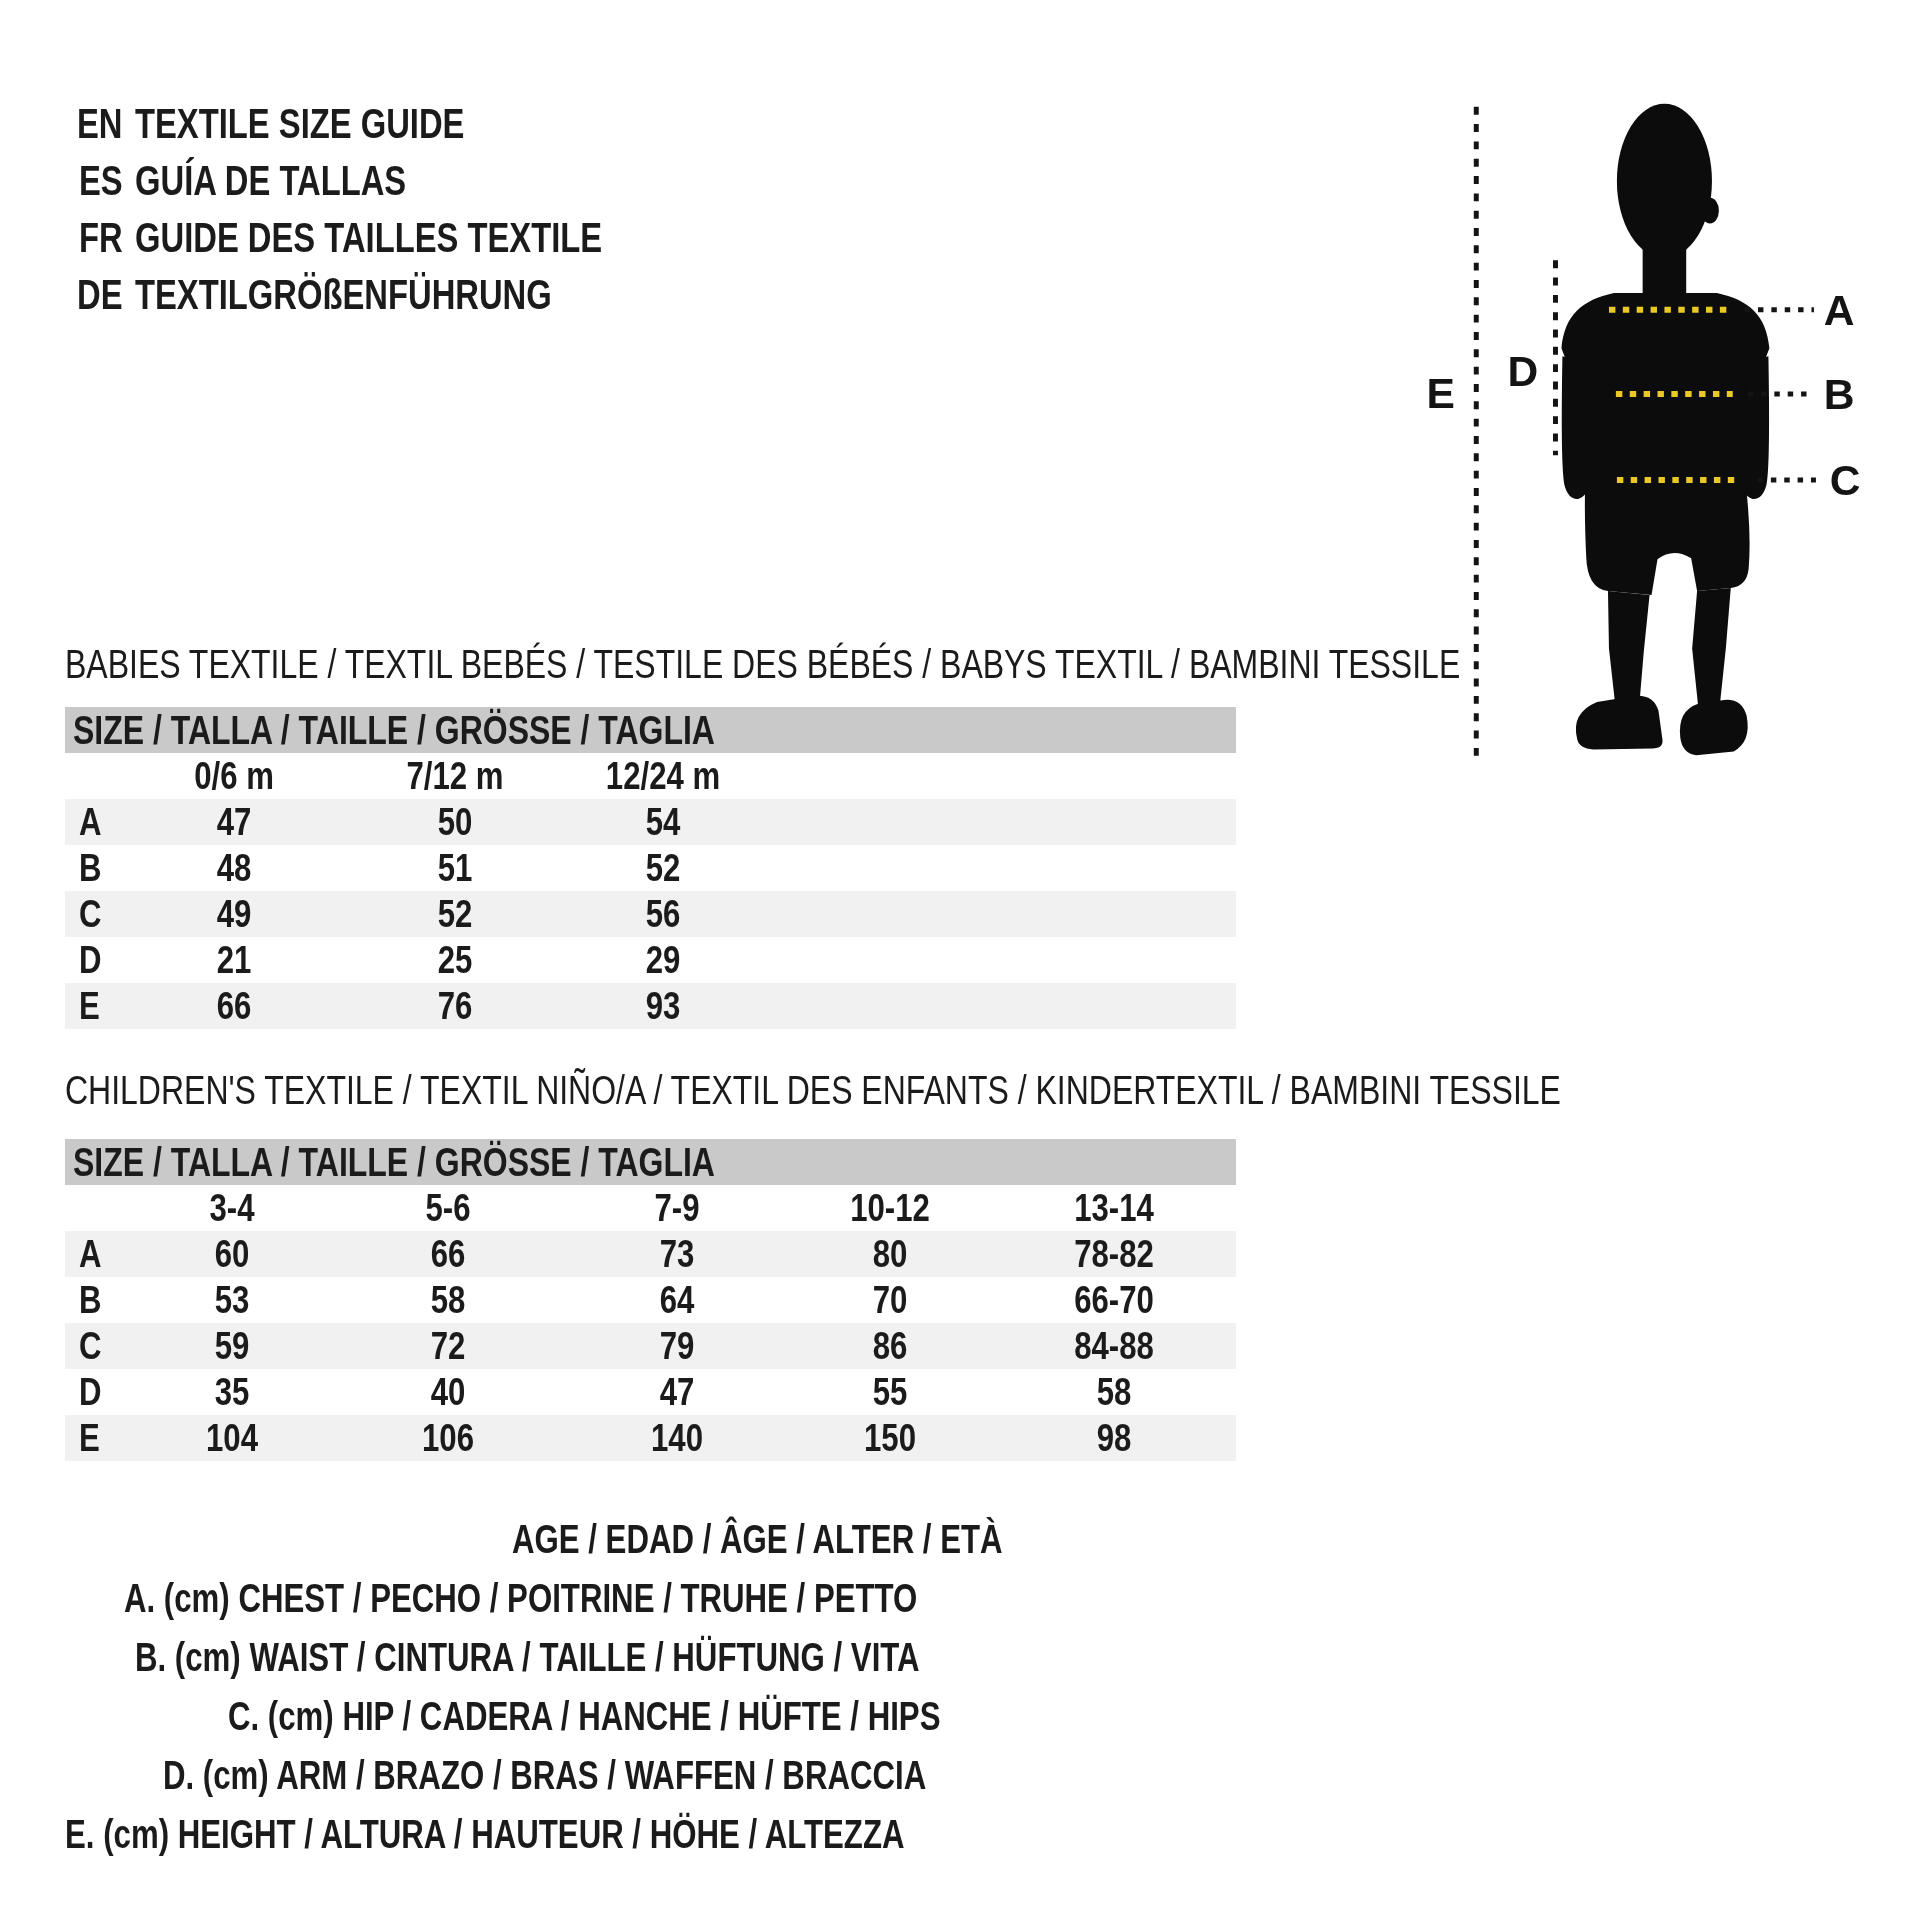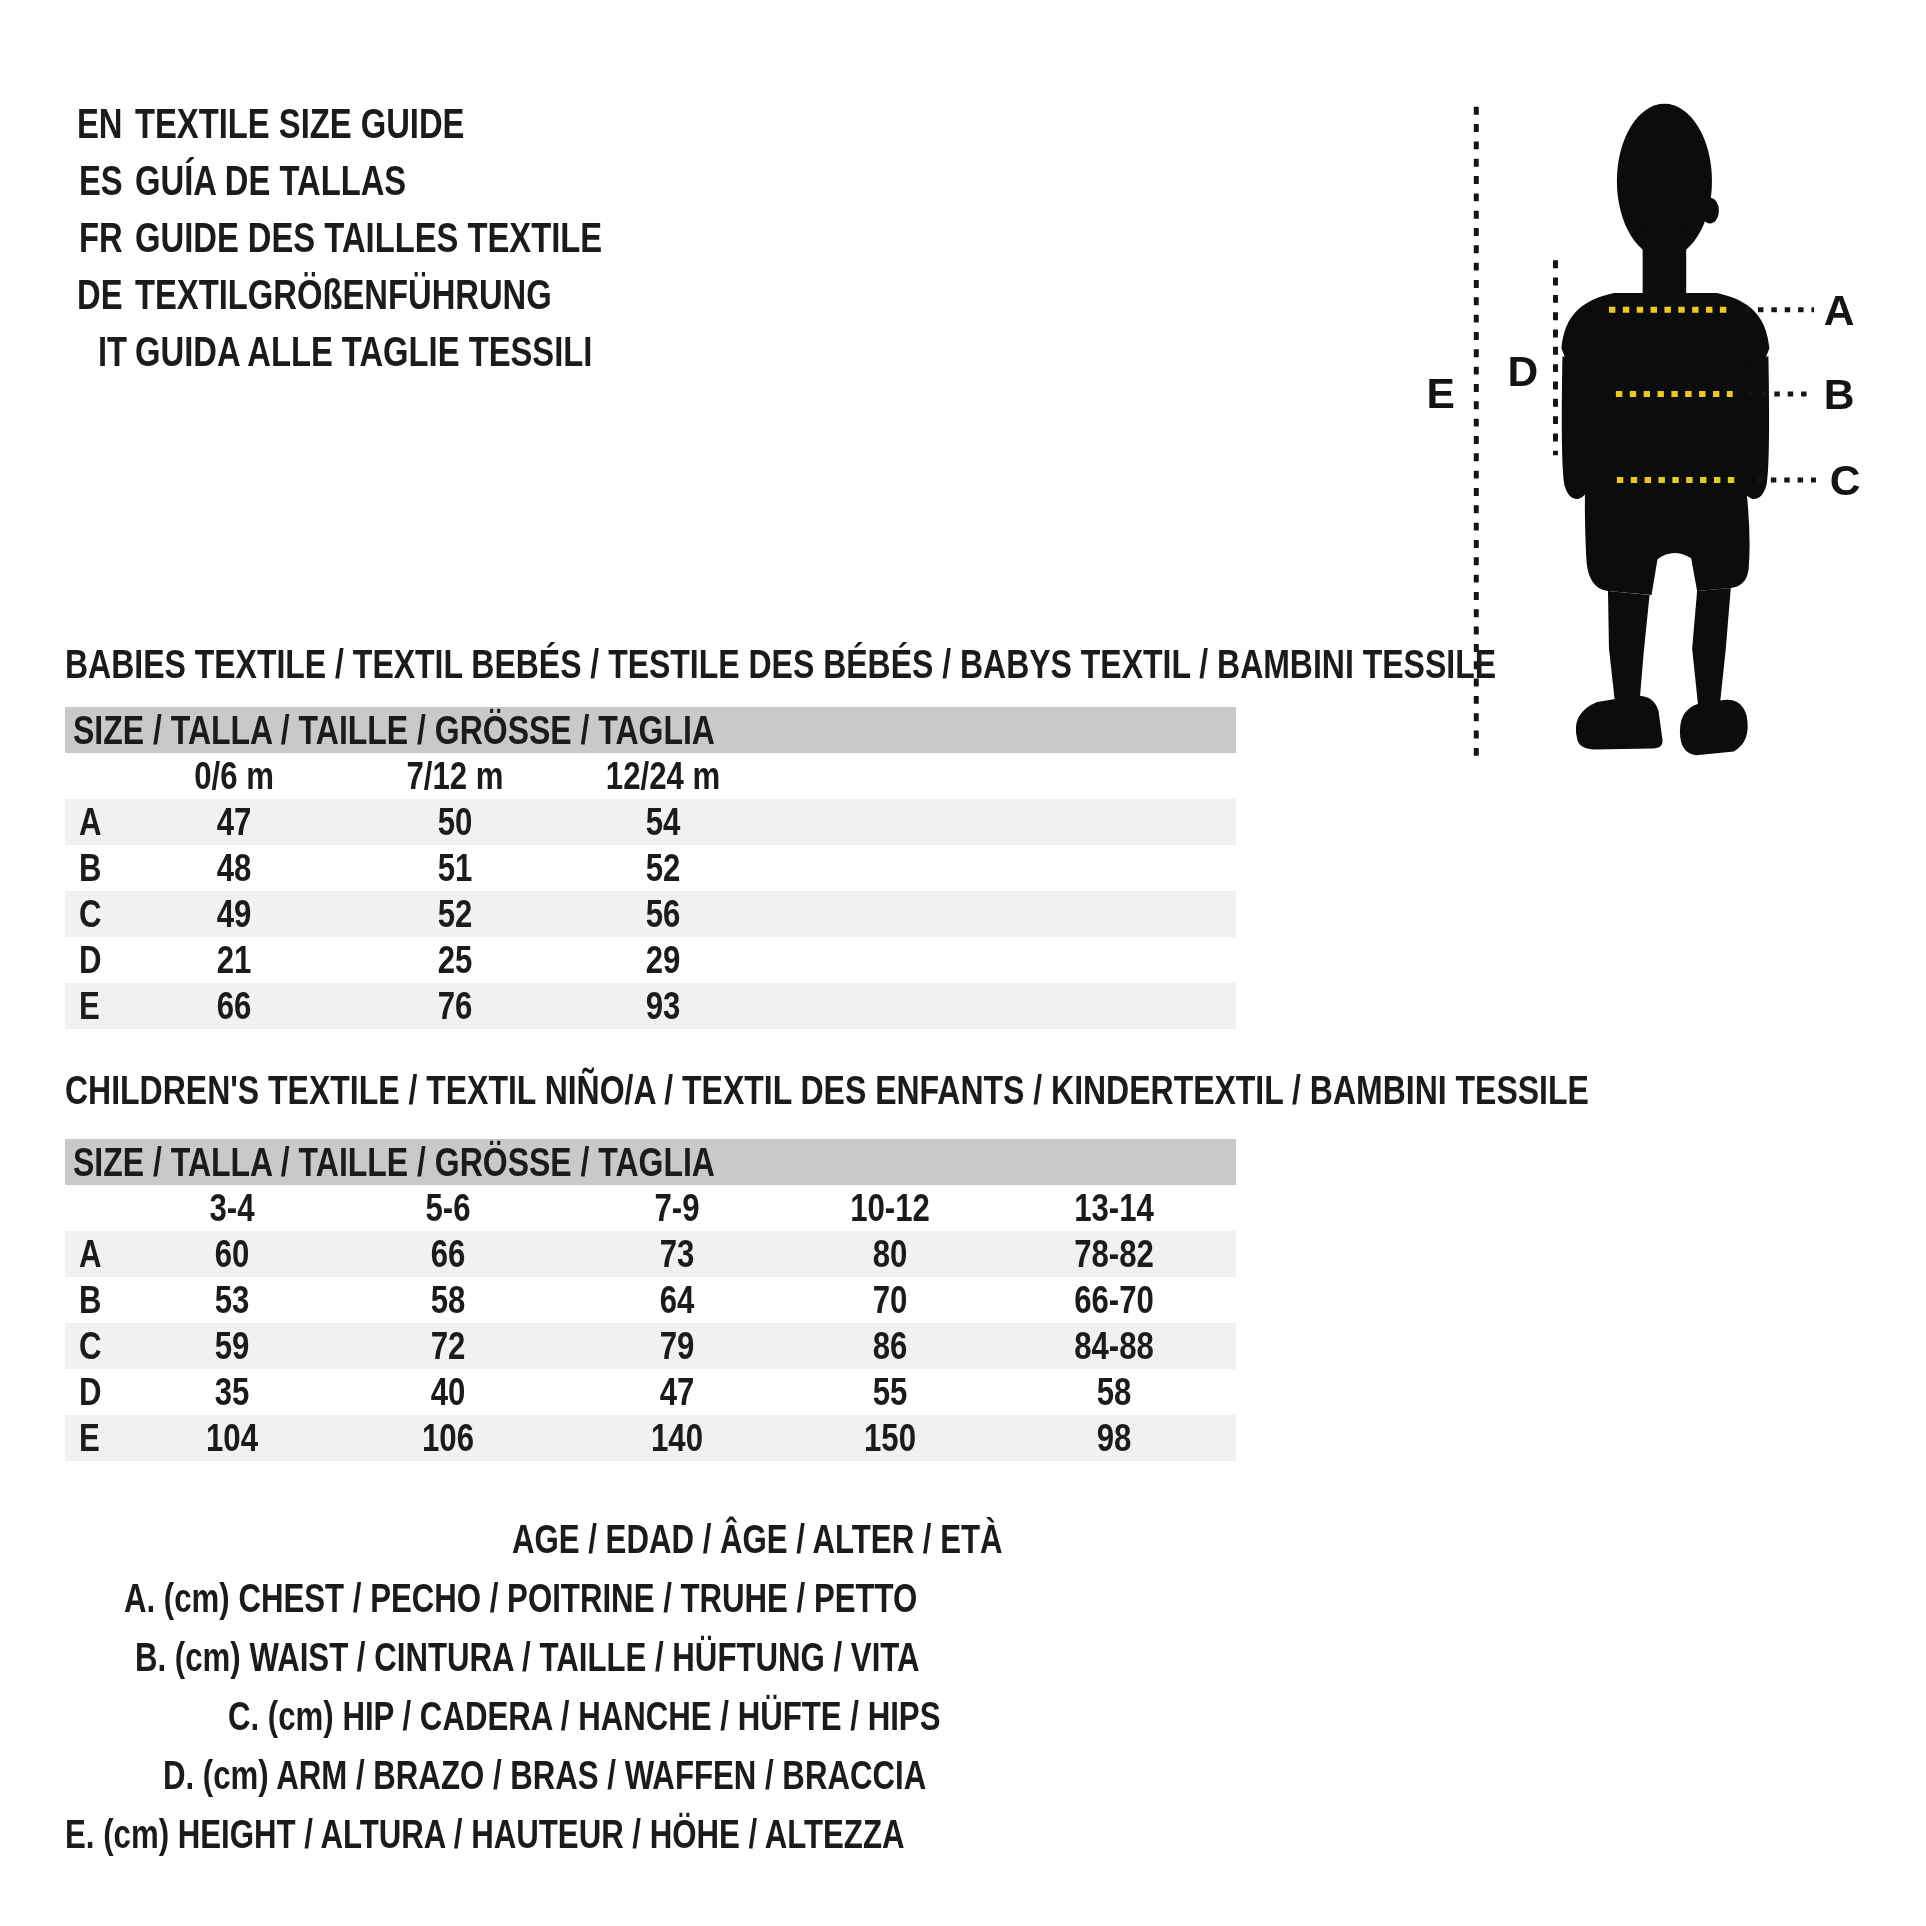--- a/index.html
+++ b/index.html
@@ -8,21 +8,21 @@
   .abs{position:absolute;}
   .cond{display:inline-block;white-space:nowrap;transform:scaleX(0.78);transform-origin:0 50%;}
 
   
   .lang-header{left:64px;top:95px;}
   .lh-row{height:57px;display:flex;align-items:center;font-size:42px;font-weight:700;}
   .lh-code{width:71px;flex:0 0 71px;text-align:right;}
   .lh-code>span,.lh-title>span{display:inline-block;white-space:nowrap;transform:scaleX(0.78);transform-origin:0 50%;}
 
   
-  .sec-title{left:65px;height:40px;line-height:40px;font-size:41px;font-weight:700;white-space:nowrap;}
+  .sec-title{left:65px;height:40px;line-height:40px;font-size:41px;font-weight:400;white-space:nowrap;}
 
   
   .tbl{left:65px;width:1171px;}
   .tbl .bar{height:46px;background:#c9c9c9;position:relative;}
   .tbl .bar .bartxt{position:absolute;left:8px;top:50%;transform:translateY(-50%) scaleX(0.78);
                     transform-origin:0 50%;font-size:41px;font-weight:700;white-space:nowrap;}
   .tbl .trow{position:relative;height:46px;}
   .tbl .trow.alt{background:#f1f1f2;}
   .tbl .rlab{position:absolute;left:14px;top:50%;transform:translateY(-50%) scaleX(0.82);
              transform-origin:0 50%;font-size:38px;font-weight:700;}
@@ -53,24 +53,20 @@
     <span class="lh-code"><span>ES</span></span>
     <span class="lh-title"><span>GUÍA DE TALLAS</span></span>
   </div>
   <div class="lh-row">
     <span class="lh-code"><span>FR</span></span>
     <span class="lh-title"><span>GUIDE DES TAILLES TEXTILE</span></span>
   </div>
   <div class="lh-row">
     <span class="lh-code"><span>DE</span></span>
     <span class="lh-title"><span>TEXTILGRÖßENFÜHRUNG</span></span>
-  </div>
-  <div class="lh-row">
-    <span class="lh-code"><span>IT</span></span>
-    <span class="lh-title"><span>GUIDA ALLE TAGLIE TESSILI</span></span>
   </div>
 </section>
 
 <svg class="abs figure-svg" width="541" height="713" viewBox="1400 80 546 720">
 
   <line x1="1491" y1="108" x2="1491" y2="767" stroke="#141414" stroke-width="5" stroke-dasharray="8 9.5"></line>
 
   <line x1="1571" y1="263" x2="1571" y2="460" stroke="#141414" stroke-width="5" stroke-dasharray="8 9.5"></line>
 
   <g fill="#0c0c0c">

